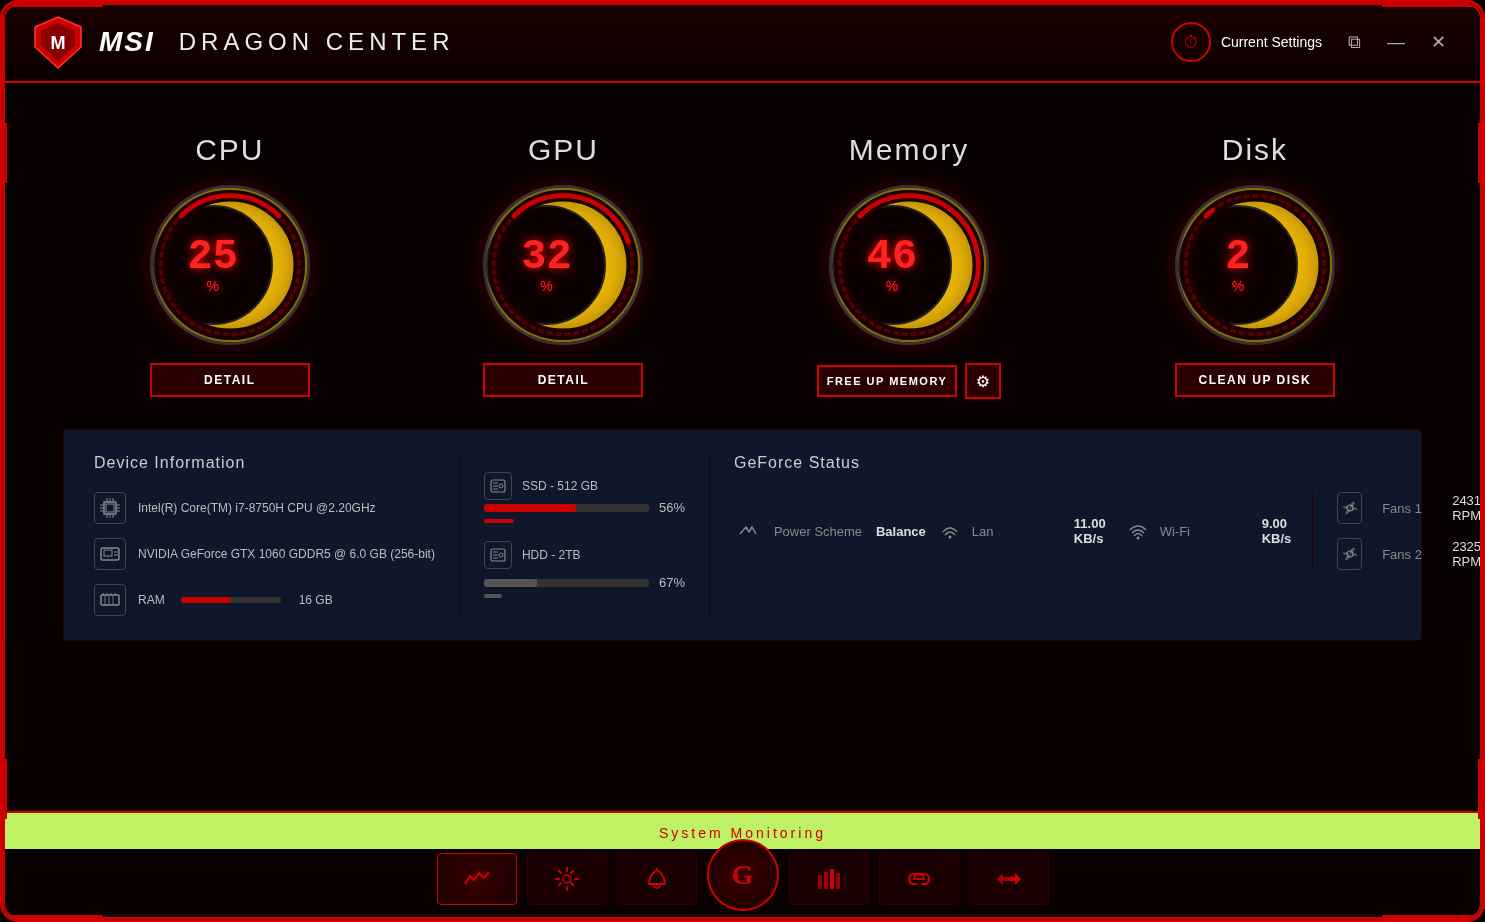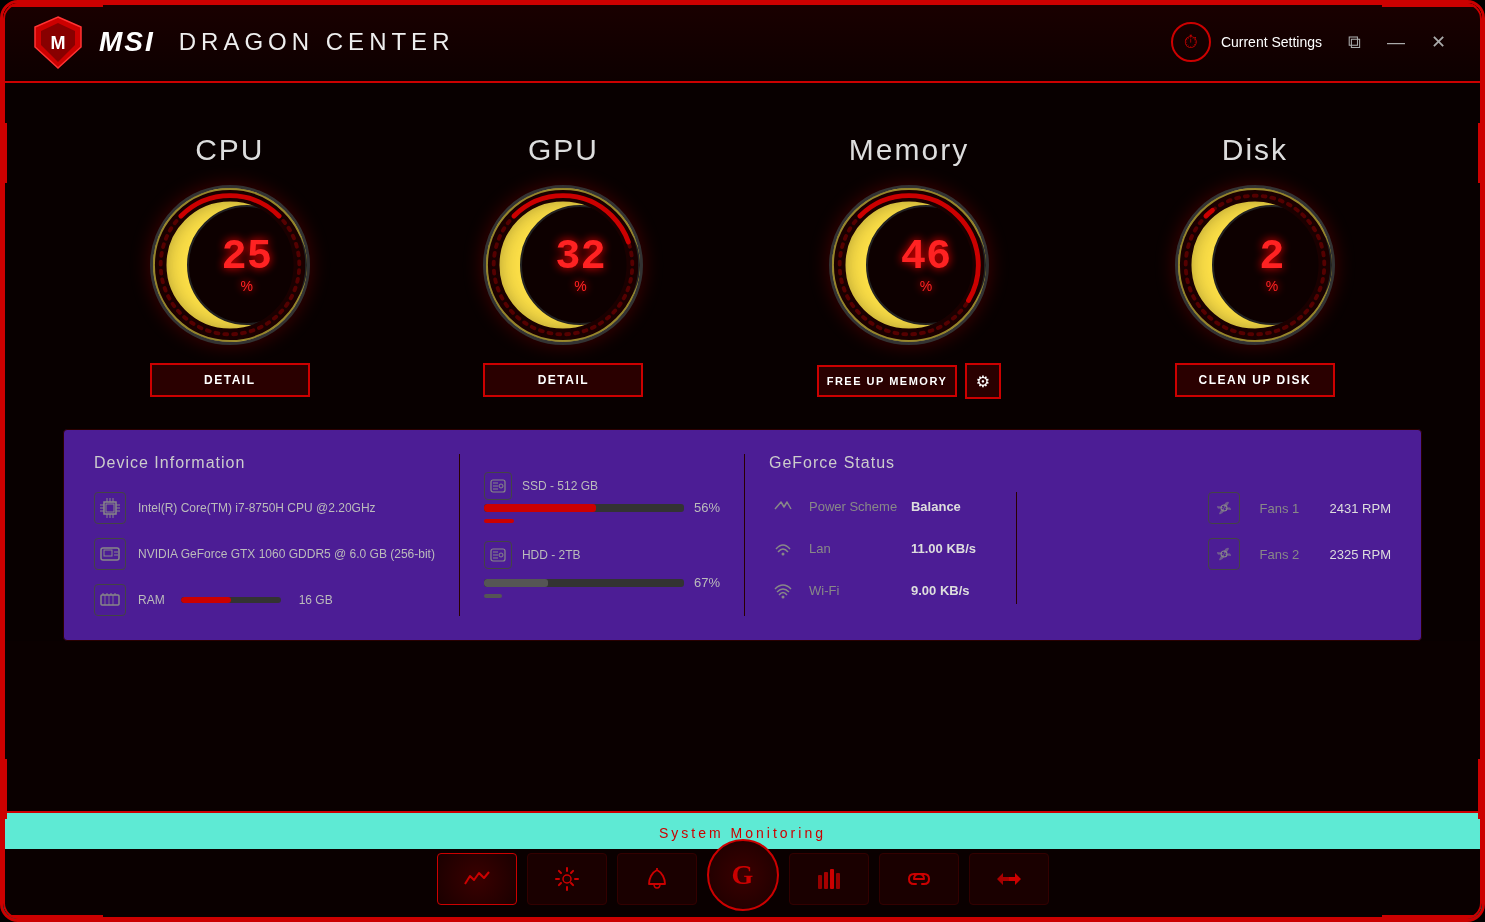--- a/index.html
+++ b/index.html
@@ -194,21 +194,21 @@
       height: 36px;
       cursor: pointer;
       display: flex;
       align-items: center;
       justify-content: center;
       font-size: 16px;
     }
 
     
     .info-section {
-      background: #4c1d95;
+      background: #0f172a;
       border: 1px solid #2a0000;
       border-radius: 4px;
       padding: 24px 30px;
       margin: 0 0 20px 0;
       display: flex;
       gap: 0;
     }
 
     .device-info-title {
       color: #ccc;
@@ -340,21 +340,21 @@
       min-width: 50px;
     }
 
     .fan-value {
       color: #ddd;
       font-size: 13px;
     }
 
     
     .bottom-bar {
-      background: #5eead4;
+      background: #bef264;
       border-top: 2px solid #cc0000;
       padding: 12px 0 0 0;
       position: absolute;
       bottom: 0;
       left: 0;
       right: 0;
     }
 
     .system-monitoring-label {
       text-align: center;
@@ -402,26 +402,26 @@
       align-items: center;
       justify-content: center;
       margin-top: -10px;
     }
 
     
     .gauge-outer {
       width: 160px;
       height: 160px;
       border-radius: 50%;
-      background: #fde047;
+      background: #eab308;
       border: 3px solid #333;
       position: relative;
       display: flex;
       align-items: center;
-      justify-content: flex-end;
+      justify-content: flex-start;
       box-shadow: 0 0 20px rgba(200,0,0,0.3), inset 0 0 30px rgba(0,0,0,0.8);
     }
 
     .gauge-inner {
       width: 120px;
       height: 120px;
       border-radius: 50%;
       background: #0d0000;
       border: 2px solid #222;
       display: flex;
@@ -659,21 +659,21 @@
             <span class="disk-pct">67%</span>
           </div>
           <div style="width:18px; height:4px; background:#555; border-radius:2px; margin-top:4px;"></div>
         </div>
       </div>
 
       <div style="flex:1; padding-left:24px;">
         <div class="loading-title">GeForce Status</div>
         <div style="display:flex; gap:0; justify-content:space-between;">
 
-          <div style="display:flex; flex-direction:column; gap:14px; border-right:1px solid #2a0000; padding-right:40px; min-width:220px;">
+          <div style="display:flex; gap:14px; border-right:1px solid #2a0000; padding-right:24px; min-width:220px;">
             <div class="loading-row">
               <div class="loading-icon">
                 <svg width="20" height="18" viewBox="0 0 20 18">
                     <polyline points="2,12 8,5 11,10 14,5 18,12" fill="none" stroke="#888" stroke-width="1.5" stroke-linejoin="round"></polyline>
                   </svg>
               </div>
               <span class="loading-label">Power Scheme</span>
               <span class="loading-value">Balance</span>
             </div>
             <div class="loading-row">

